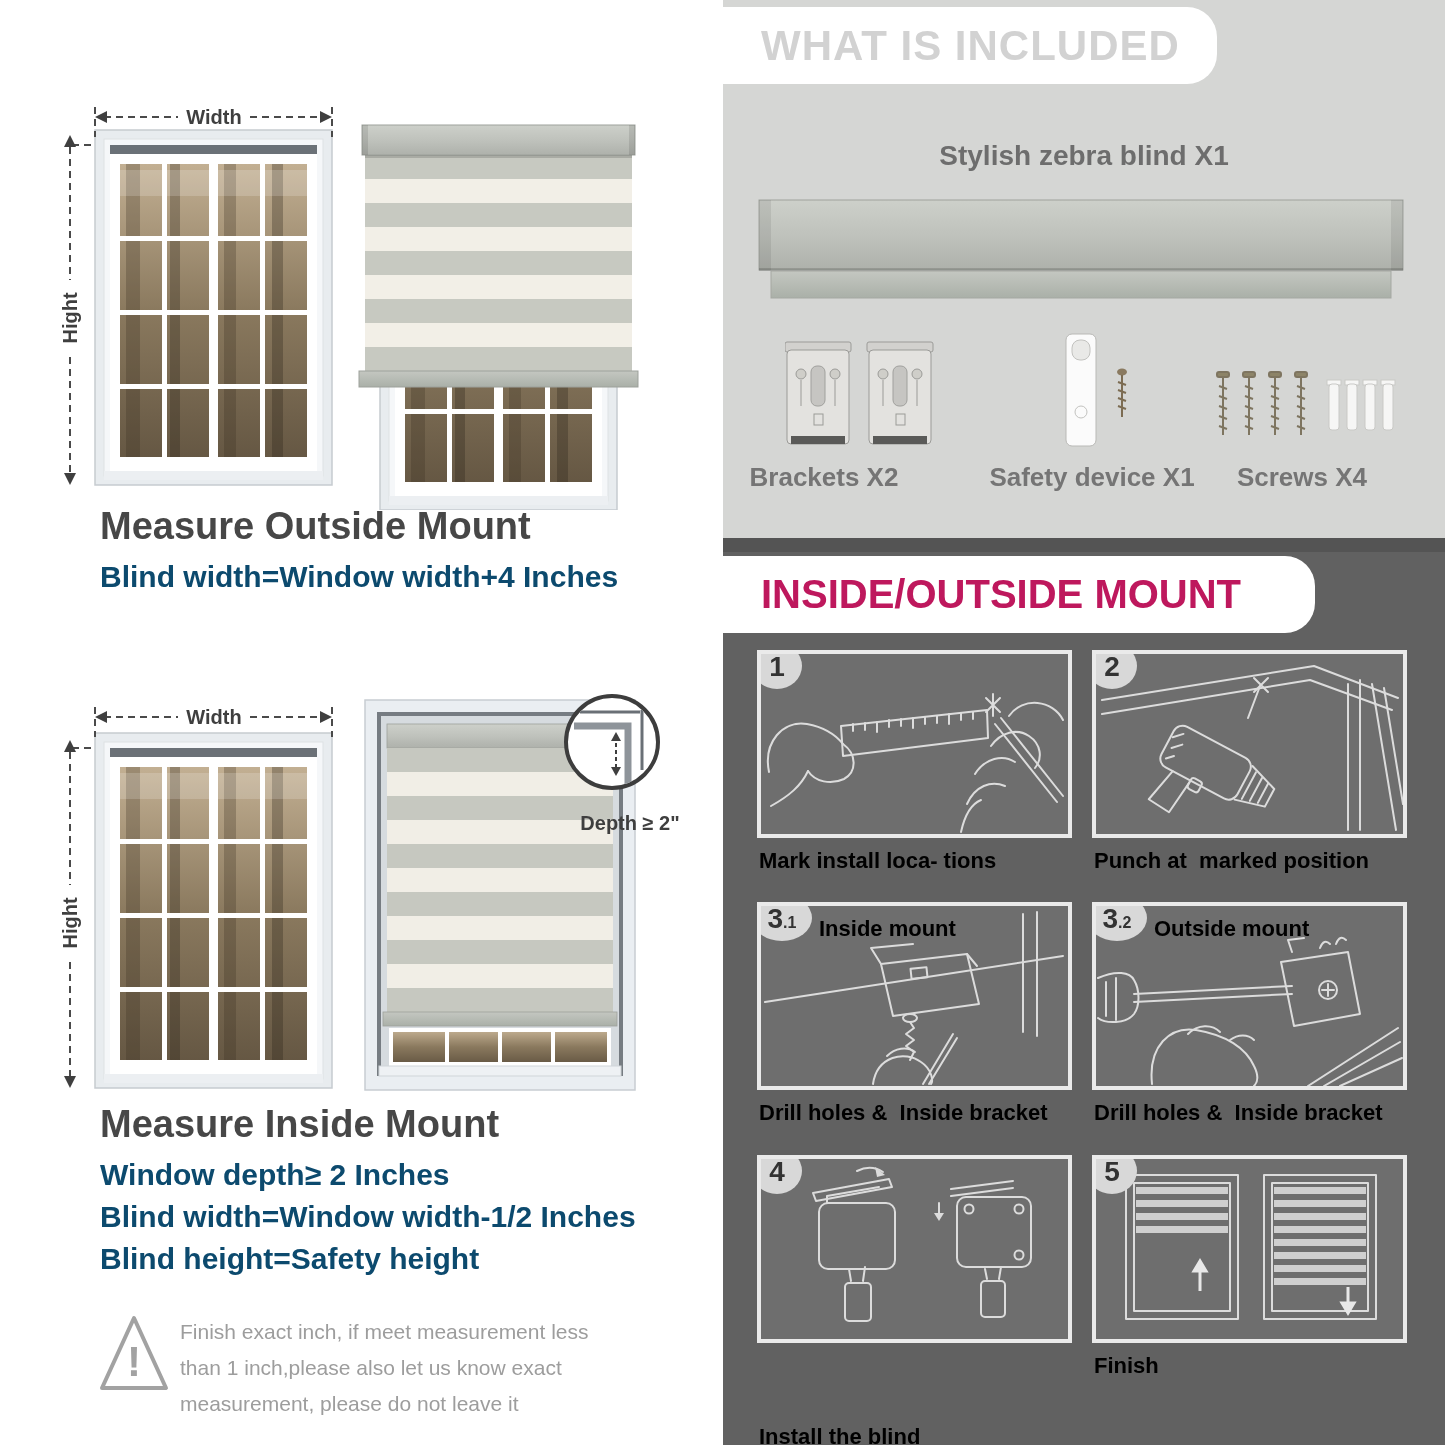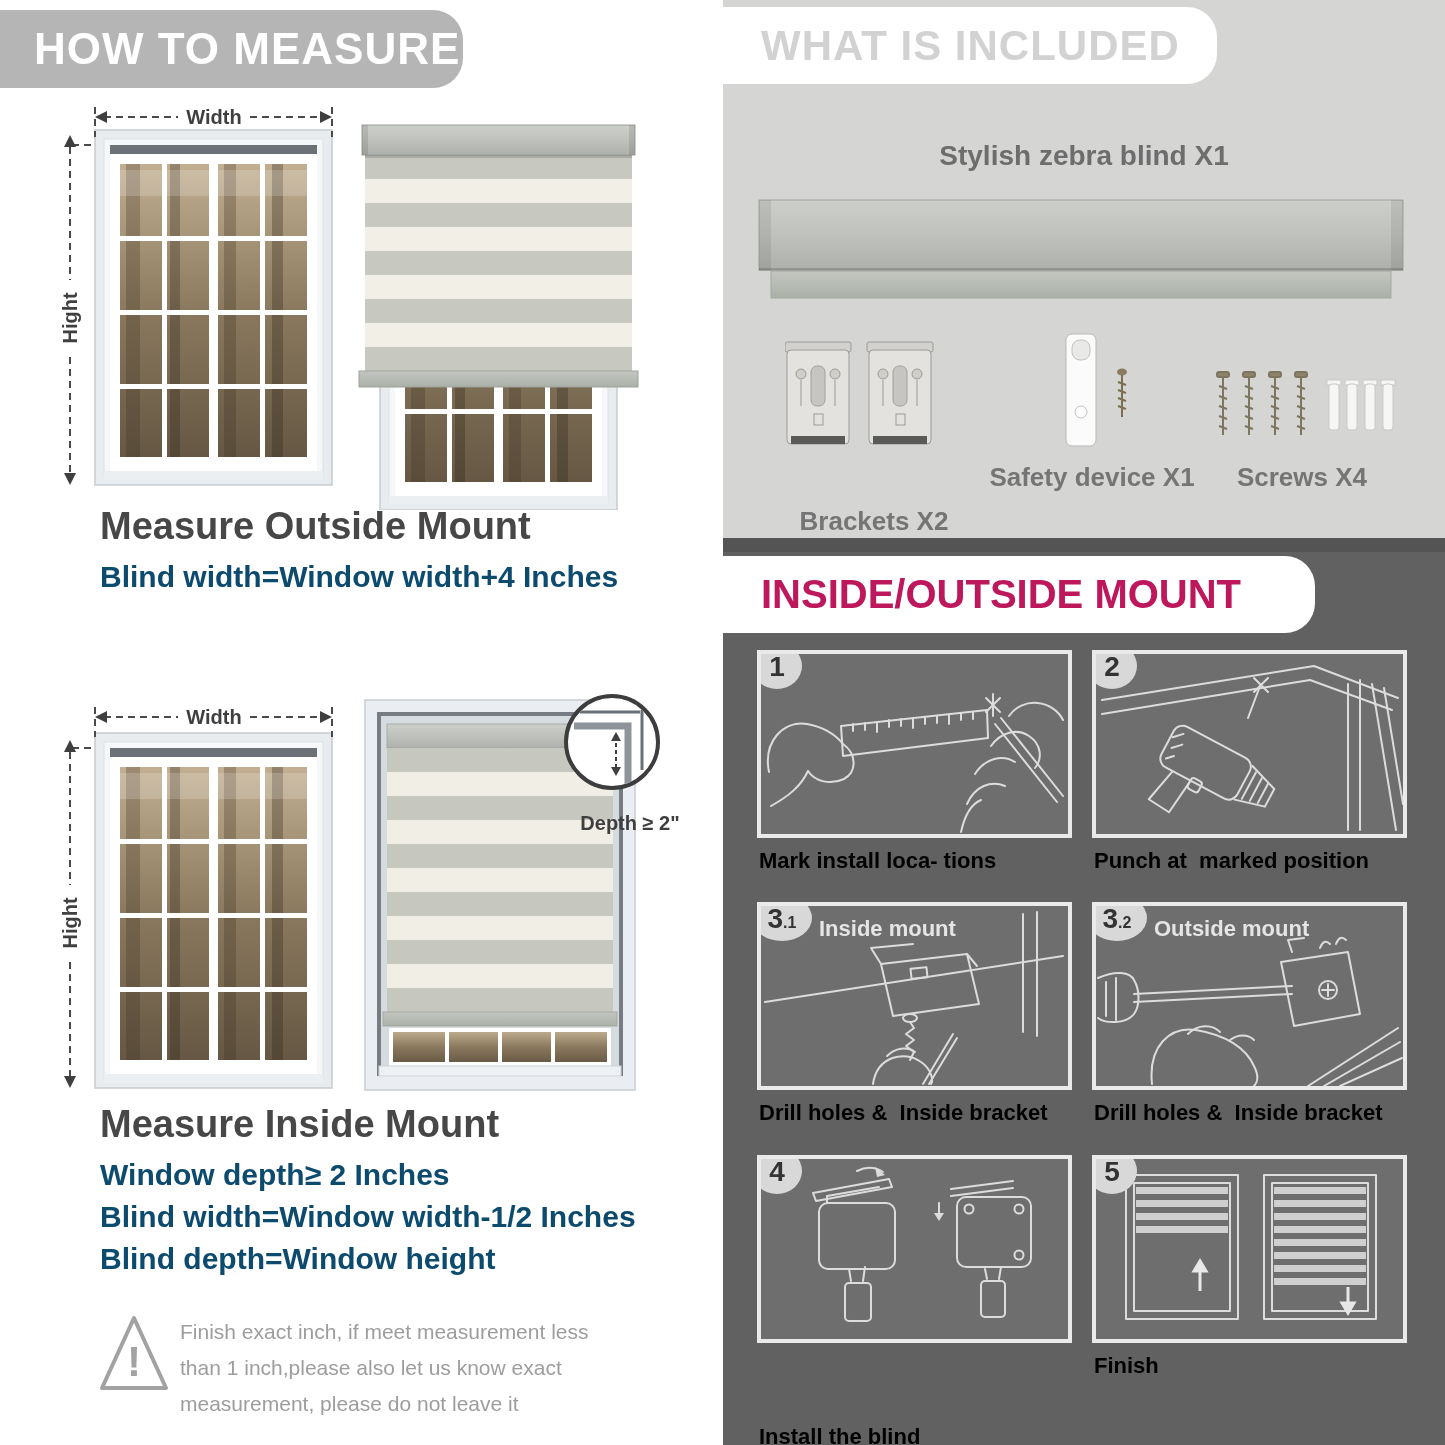--- a/index.html
+++ b/index.html
@@ -26,37 +26,36 @@
   .warn-line{position:absolute;left:180px;width:480px;font-size:21px;color:#9d9d9d;line-height:36px;white-space:nowrap;}
   
   .panel{position:absolute;width:315px;height:188px;background:#6e6e6e;border:4px solid #eaeaea;
          box-sizing:border-box;overflow:hidden;}
   .panel svg{position:absolute;left:0;top:0;}
   .badge{position:absolute;left:-9px;top:-11px;width:50px;height:46px;background:#d8d8d8;border-radius:50%;
          color:#333333;font-weight:bold;text-align:center;line-height:48px;z-index:3;}
   .badge .num{font-size:28px;}
   .badge .sub{font-size:16px;}
   .badge-wide{width:60px;}
-  .panel-title{position:absolute;left:58px;top:10px;color:#e5e5e5;font-weight:bold;font-size:22px;z-index:3;white-space:pre;}
+  .panel-title{position:absolute;left:58px;top:10px;color:#000000;font-weight:bold;font-size:22px;z-index:3;white-space:pre;}
   .caption{position:absolute;color:#000000;font-weight:bold;font-size:22px;white-space:pre;}
   
   svg text{font-family:"Liberation Sans",sans-serif;}
   .diagram-label{font-size:20px;font-weight:bold;fill:#3f3f3f;}
   .lineart{stroke:#dcdcdc;stroke-width:2;fill:none;stroke-linecap:round;stroke-linejoin:round;}
 </style>
 </head>
 <body>
 
 <div id="canvas">
 
   <div class="abs right-light"></div>
   <div class="abs right-dark"></div>
   <div class="abs dark-strip"></div>
 
-  <div class="pill pill-left">HOW TO MEASURE</div>
   <div class="pill pill-included">WHAT IS INCLUDED</div>
   <div class="pill pill-mount">INSIDE/OUTSIDE MOUNT</div>
 
   <svg class="abs" style="left:40px;top:95px;" width="660" height="415" viewBox="0 0 660 415">
     <defs>
       <linearGradient id="glassGrad" x1="0" y1="0" x2="0" y2="1">
         <stop offset="0" stop-color="#c3b093"></stop>
           <stop offset="0.5" stop-color="#8a795e"></stop>
           <stop offset="1" stop-color="#655743"></stop>
       </linearGradient>
@@ -206,21 +205,21 @@
         <line x1="30" y1="282" x2="30" y2="398"></line>
     </g>
     <polygon points="30,60 24,72 36,72" fill="#3f3f3f"></polygon>
     <polygon points="30,408 24,396 36,396" fill="#3f3f3f"></polygon>
     <text class="diagram-label" transform="rotate(-90 30 243)" x="30" y="250" text-anchor="middle">Hight</text>
   </svg>
 
   <div class="sec-title" style="top:1103px;">Measure Inside Mount</div>
   <div class="sec-line" style="top:1158px;">Window depth≥ 2 Inches</div>
   <div class="sec-line" style="top:1200px;">Blind width=Window width-1/2 Inches</div>
-  <div class="sec-line" style="top:1242px;">Blind depth=Window height</div>
+  <div class="sec-line" style="top:1242px;">Blind height=Safety height</div>
 
   <svg class="abs" style="left:96px;top:1312px;" width="76" height="86" viewBox="0 0 76 86">
     <path d="M38,6 L70,76 L6,76 Z" fill="none" stroke="#a2a2a2" stroke-width="4" stroke-linejoin="round"></path>
     <text x="38" y="64" text-anchor="middle" font-size="42" font-weight="bold" fill="#a2a2a2">!</text>
   </svg>
   <div class="warn-line" style="top:1314px;">Finish exact inch, if meet measurement less</div>
   <div class="warn-line" style="top:1350px;">than 1 inch,please also let us know exact</div>
   <div class="warn-line" style="top:1386px;">measurement, please do not leave it</div>
 
   <div class="abs stylish-label">Stylish zebra blind X1</div>
@@ -296,21 +295,21 @@
           <rect x="-2" y="10" width="14" height="5"></rect>
           <rect x="0" y="14" width="10" height="46" rx="3"></rect>
         </g>
       <g transform="translate(168,0)">
           <rect x="-2" y="10" width="14" height="5"></rect>
           <rect x="0" y="14" width="10" height="46" rx="3"></rect>
         </g>
     </g>
   </svg>
 
-  <div class="comp-label" style="left:774px;width:200px;margin-top:44px;">Brackets X2</div>
+  <div class="comp-label" style="left:724px;width:200px;">Brackets X2</div>
   <div class="comp-label" style="left:972px;width:240px;">Safety device X1</div>
   <div class="comp-label" style="left:1212px;width:180px;">Screws X4</div>
 
   <div class="panel" style="left:757px;top:650px;">
     <div class="badge"><span class="num">1</span></div>
     <svg width="307" height="180" viewBox="0 0 307 180">
       <g class="lineart">
         <path d="M8,118 C2,88 22,66 46,70 C62,73 74,80 82,90"></path>
         <path d="M82,90 C96,100 96,118 83,125 C70,131 54,128 47,117"></path>
         <path d="M10,152 C28,142 40,132 47,117"></path>

